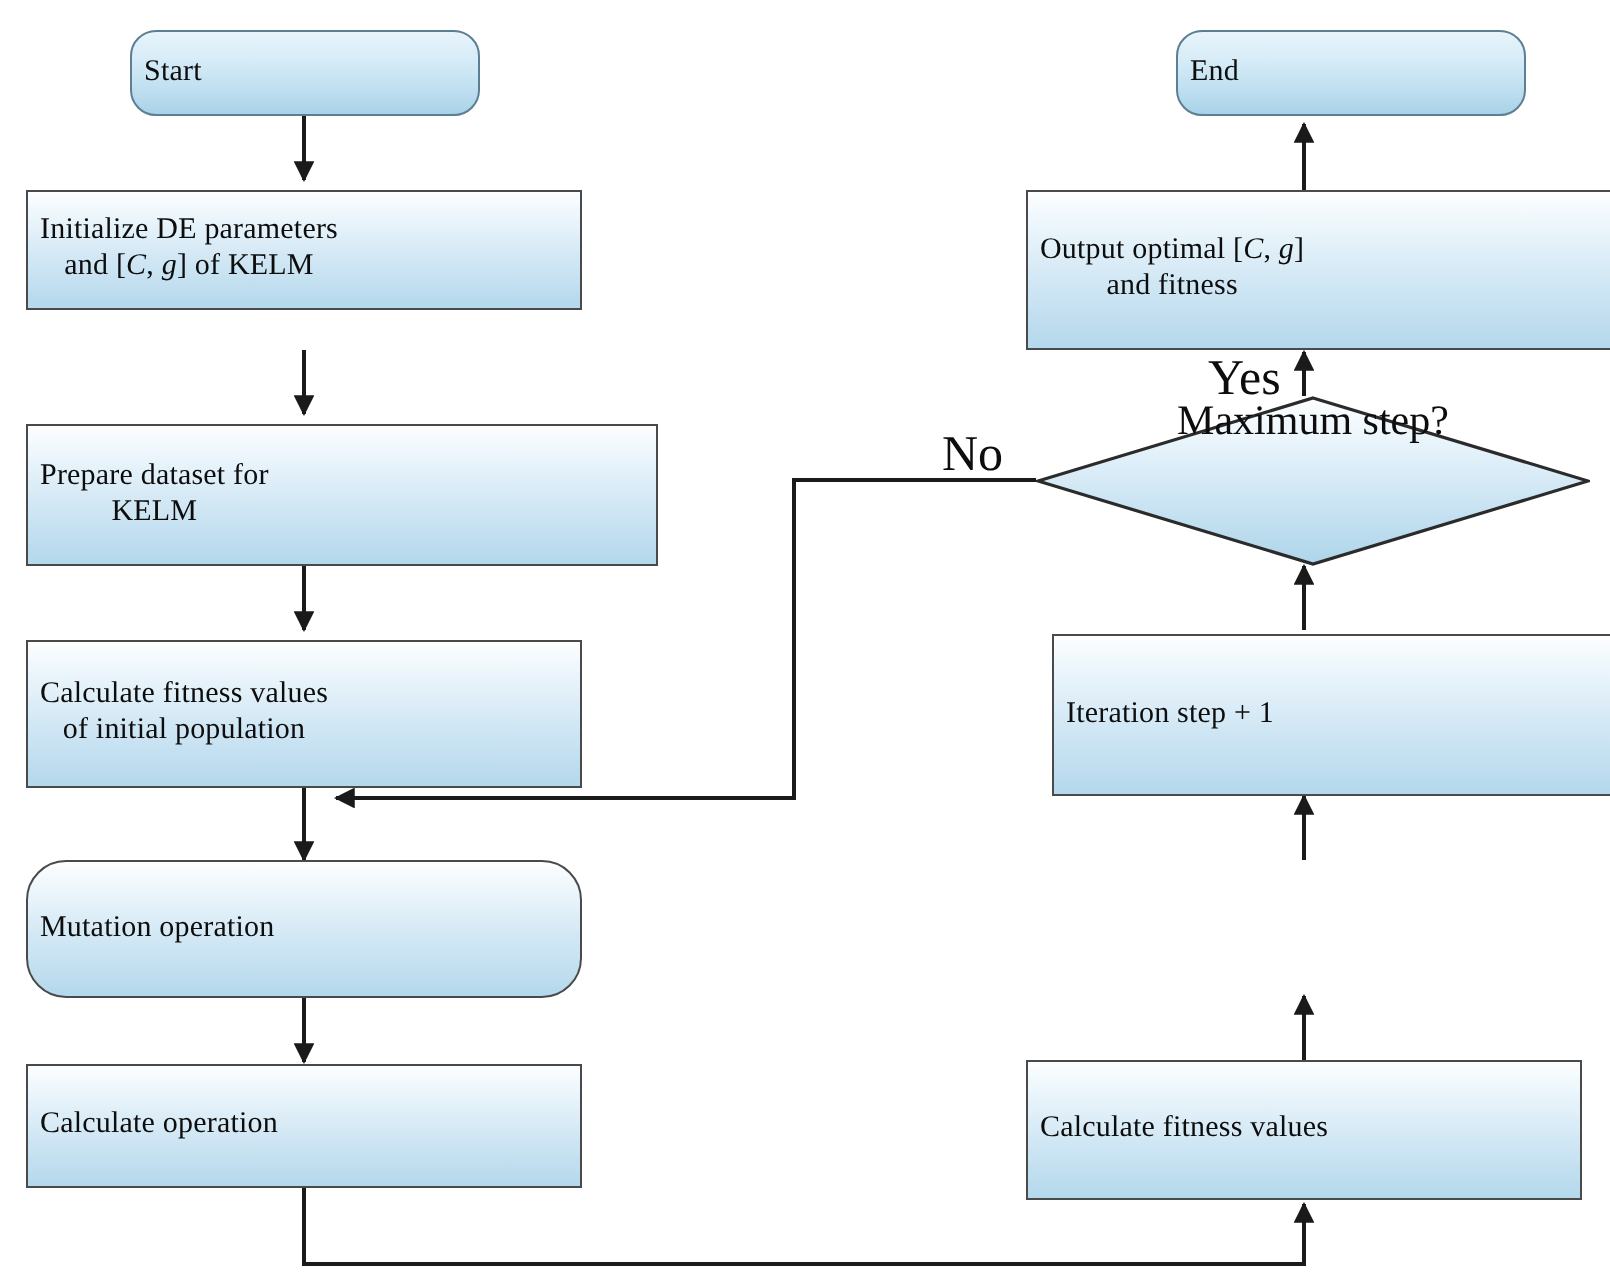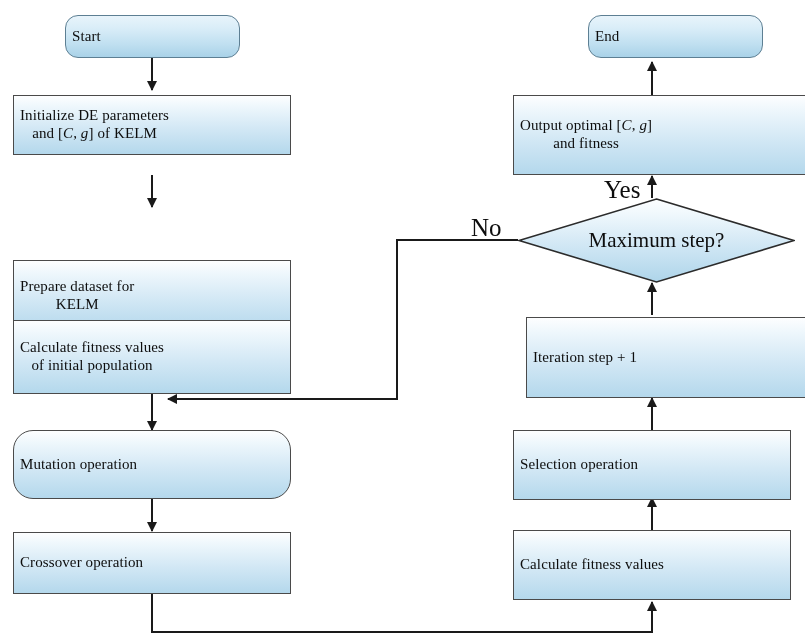--- a/index.html
+++ b/index.html
@@ -43,21 +43,20 @@
     white-space: pre-line;
   }
   .terminator {
     border-radius: 13px;
     background: linear-gradient(to bottom, #e8f4fb 0%, #d9edf8 30%, #bfdff0 70%, #a9d2e8 100%);
     border: 1px solid #5d7f93;
   }
   .diamond-wrap {
     position: absolute;
     display: flex;
-    align-items: center;
     justify-content: center;
   }
   .diamond-wrap svg {
     position: absolute;
     left: 0;
     top: 0;
   }
   .diamond-wrap .label {
     position: relative;
     font-size: 21px;
@@ -115,36 +114,36 @@
   </svg>
 
   <div class="node terminator" style="left:65px; top:15px; width:175px; height:43px;">
     <span class="label">Start</span>
   </div>
 
   <div class="node" style="left:13px; top:95px; width:278px; height:60px;">
     <span class="label">Initialize DE parameters<br>and [<span class="it">C</span>, <span class="it">g</span>] of KELM</span>
   </div>
 
-  <div class="node" style="left:13px; top:212px; width:278px; height:71px;margin-top:48px;">
+  <div class="node" style="left:13px; top:212px; width:316px; height:71px;">
     <span class="label">Prepare dataset for
 KELM</span>
   </div>
 
   <div class="node" style="left:13px; top:320px; width:278px; height:74px;">
     <span class="label">Calculate fitness values
 of initial population</span>
   </div>
 
   <div class="node" style="left:13px; top:430px; width:278px; height:69px;border-radius:20px;">
     <span class="label">Mutation operation</span>
   </div>
 
   <div class="node" style="left:13px; top:532px; width:278px; height:62px;">
-    <span class="label">Crossover operation</span>
+    <span class="label">Calculate operation</span>
   </div>
 
   <div class="node terminator" style="left:568px; top:15px; width:175px; height:43px;margin-left:20px;">
     <span class="label">End</span>
   </div>
 
   <div class="node" style="left:513px; top:95px; width:300px; height:80px;">
     <span class="label">Output optimal [<span class="it">C</span>, <span class="it">g</span>]<br>and fitness</span>
   </div>
 
@@ -160,23 +159,20 @@
       </defs>
       <polygon points="138.5,1 276,42.5 138.5,84 1,42.5" fill="url(#dgrad)" stroke="#2b2b2b" stroke-width="1.6"></polygon>
     </svg>
     <span class="label">Maximum step?</span>
   </div>
 
   <div class="node" style="left:526px; top:317px; width:311px; height:81px;">
     <span class="label">Iteration step + 1</span>
   </div>
 
-  <div class="node" style="left:513px; top:430px; width:278px; height:70px;">
-    <span class="label">Selection operation</span>
-  </div>
 
   <div class="node" style="left:513px; top:530px; width:278px; height:70px;">
     <span class="label">Calculate fitness values</span>
   </div>
 
   <span class="edge-label" style="left:604px; top:176px;">Yes</span>
   <span class="edge-label" style="left:471px; top:214px;">No</span>
 
 </div>
 

